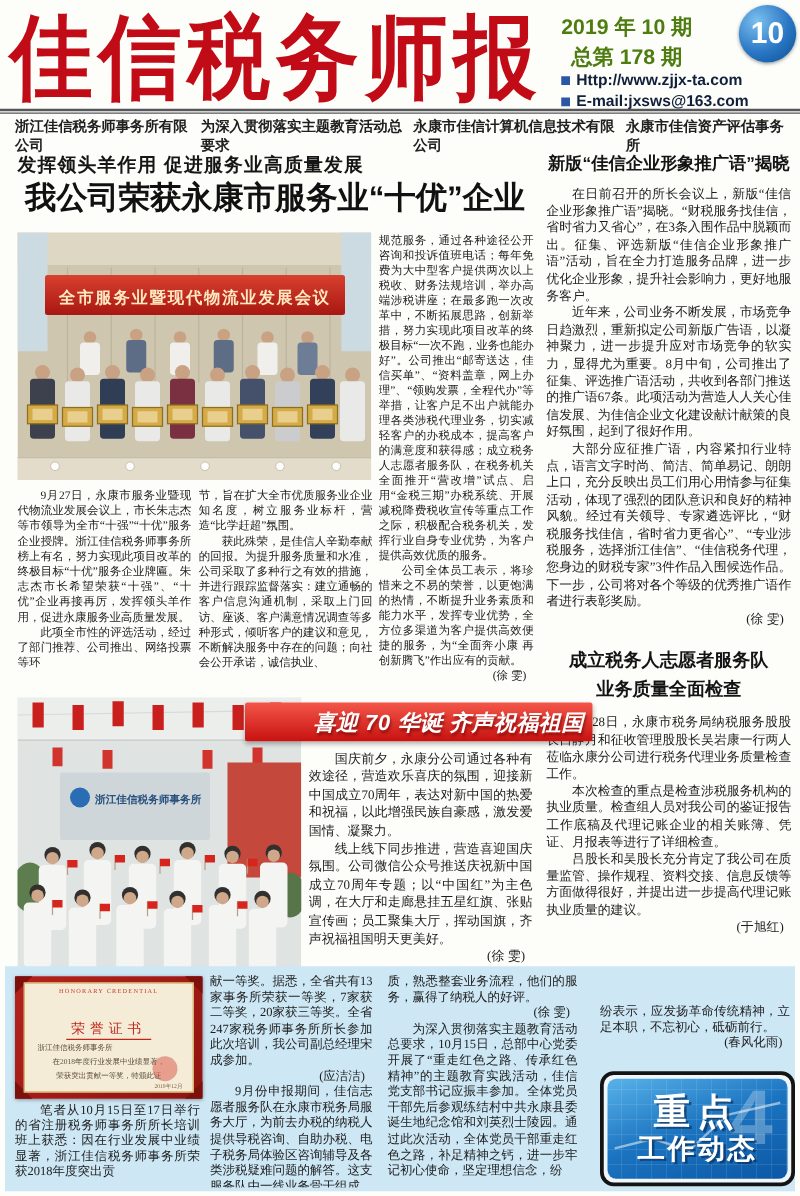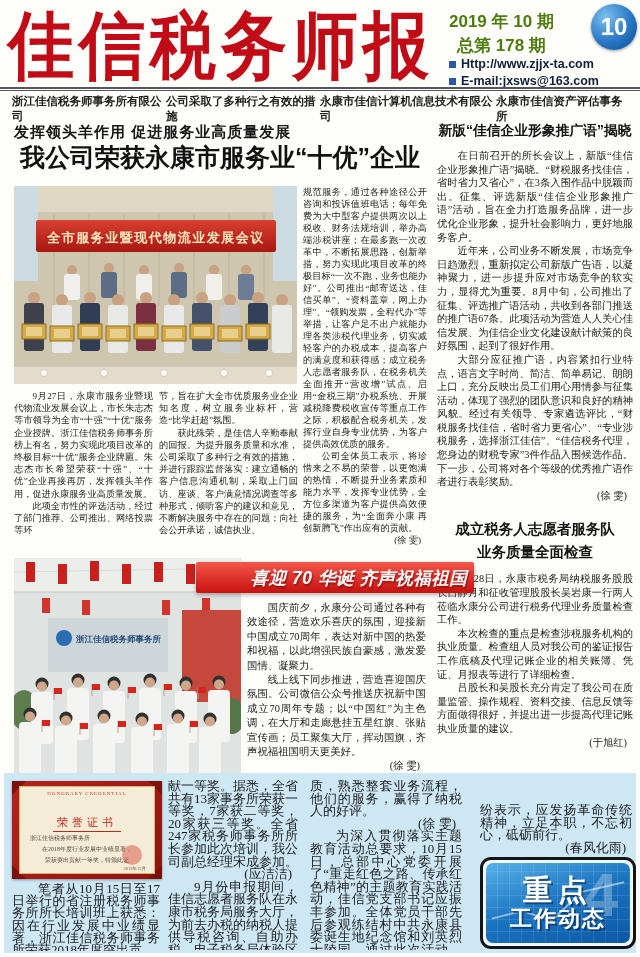--- a/index.html
+++ b/index.html
@@ -46,21 +46,21 @@
   .feature-text{left:247px;top:601px;width:179px;height:190px;font-size:10.4px;line-height:14.4px;overflow:hidden;}
   
   .right-col{left:437px;top:118px;width:196px;height:657px;overflow:hidden;}
   .rc-title{text-align:center;font-size:13.8px;font-weight:bold;
         font-family:"Liberation Sans","DejaVu Sans",sans-serif;color:#141414;margin:4px 0 9px;}
   .rc-title2{text-align:center;font-size:14.5px;font-weight:bold;line-height:1.55;
         font-family:"Liberation Sans","DejaVu Sans",sans-serif;color:#141414;margin:16px 0 9px;}
   .rc-body{font-size:10.3px;line-height:13.6px;}
   
   .bottom{left:4px;top:773px;width:632px;height:180px;background:#cde7f5;}
-  .bottom .col{position:absolute;font-size:13px;overflow:hidden;}
+  .bottom .col{position:absolute;font-size:10px;overflow:hidden;}
   .b-c1{left:8px;top:110px;width:148px;height:68px;line-height:12.2px;}
   .b-c2{left:164px;top:7px;width:130px;height:170px;line-height:12.6px;}
   .b-c3{left:306px;top:7px;width:152px;height:170px;line-height:12.6px;}
   .b-c4{left:476px;top:7px;width:152px;height:52px;line-height:12.6px;margin-top:24px;}
   
   .cert{left:8px;top:8px;width:150px;height:98px;background:linear-gradient(135deg,#b5231d,#8e1410);
         border-radius:2px;box-shadow:0 1px 3px rgba(0,0,0,.35);}
   .cert .page-in{position:absolute;left:7px;top:5px;right:7px;bottom:5px;background:#f4ecd6;
         border:1px solid #d8b56e;text-align:center;font-family:"Liberation Serif","DejaVu Serif",serif;}
   .cert .corner{position:absolute;width:0;height:0;border-style:solid;}
@@ -110,21 +110,21 @@
       <span class="t">Http://www.zjjx-ta.com</span>
     </div>
     <div class="row">
       <span class="sq"></span>
       <span class="t">E-mail:jxsws@163.com</span>
     </div>
   </div>
   <div class="abs rule-double"></div>
   <div class="abs companies">
     <span>浙江佳信税务师事务所有限公司</span>
-    <span>公司采取了多种行之有效的措施</span>
+    <span>为深入贯彻落实主题教育活动总要求</span>
     <span>永康市佳信计算机信息技术有限公司</span>
     <span>永康市佳信资产评估事务所</span>
   </div>
 
   <div class="abs kicker">发挥领头羊作用 促进服务业高质量发展</div>
   <div class="abs headline">我公司荣获永康市服务业“十优”企业</div>
 
   <svg class="abs photo1" viewBox="0 0 283 198" xmlns="http://www.w3.org/2000/svg">
     <defs>
       <linearGradient id="pg1red" x1="0" y1="0" x2="0" y2="1">

